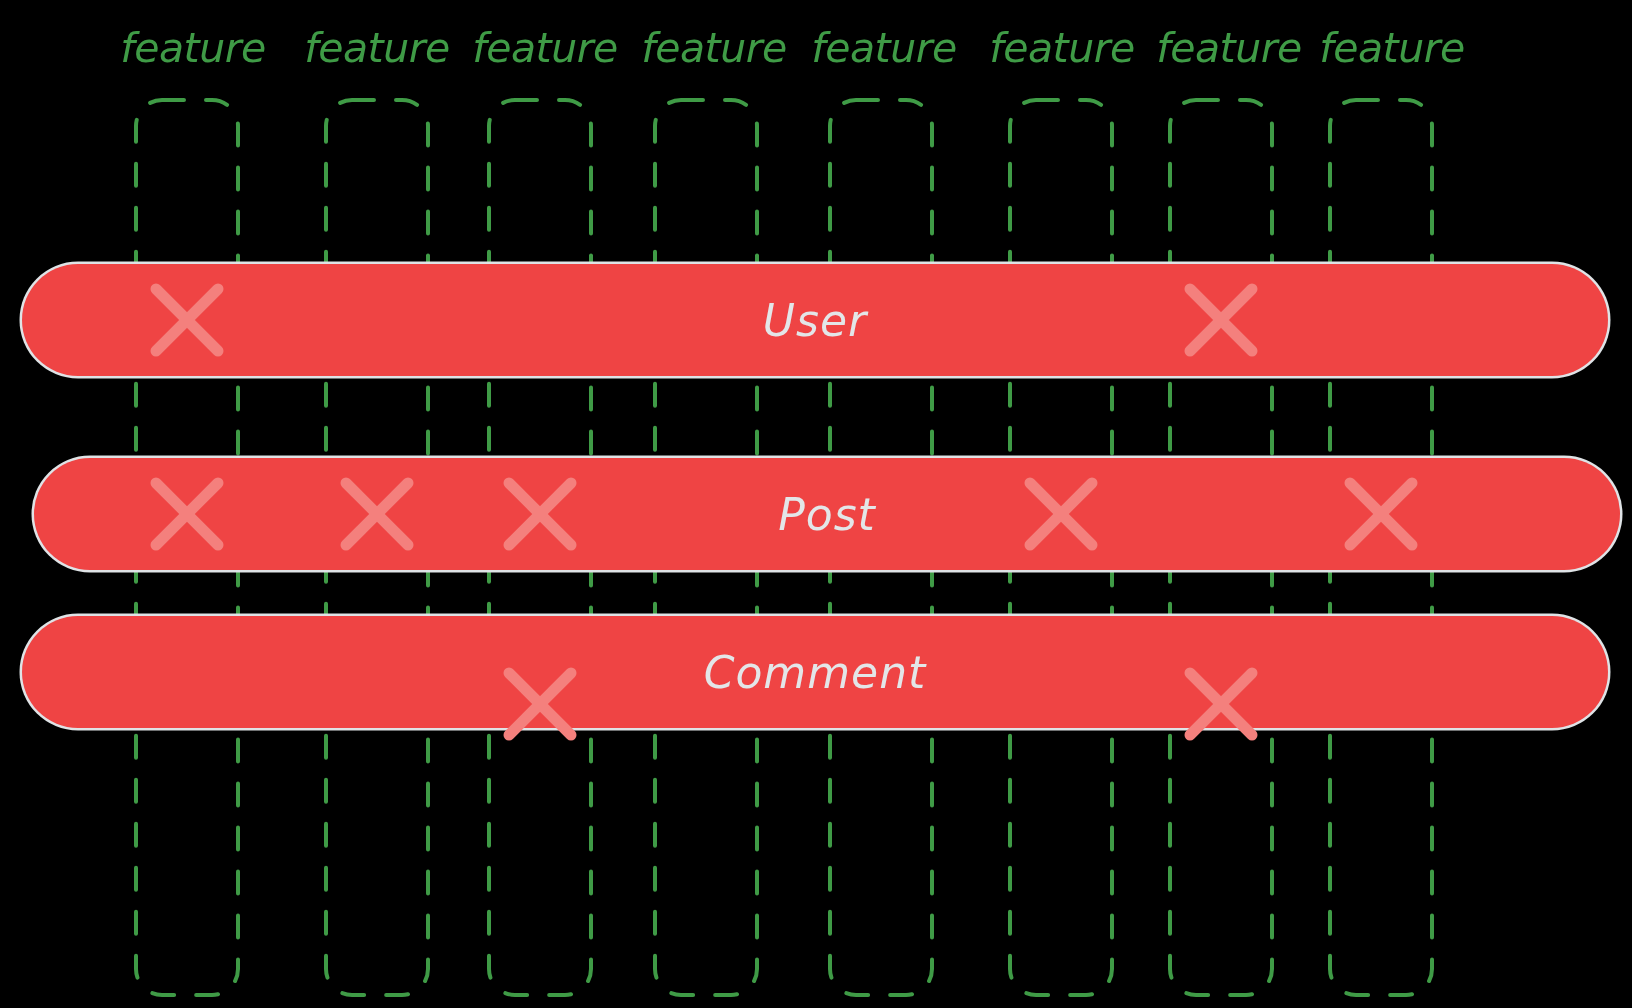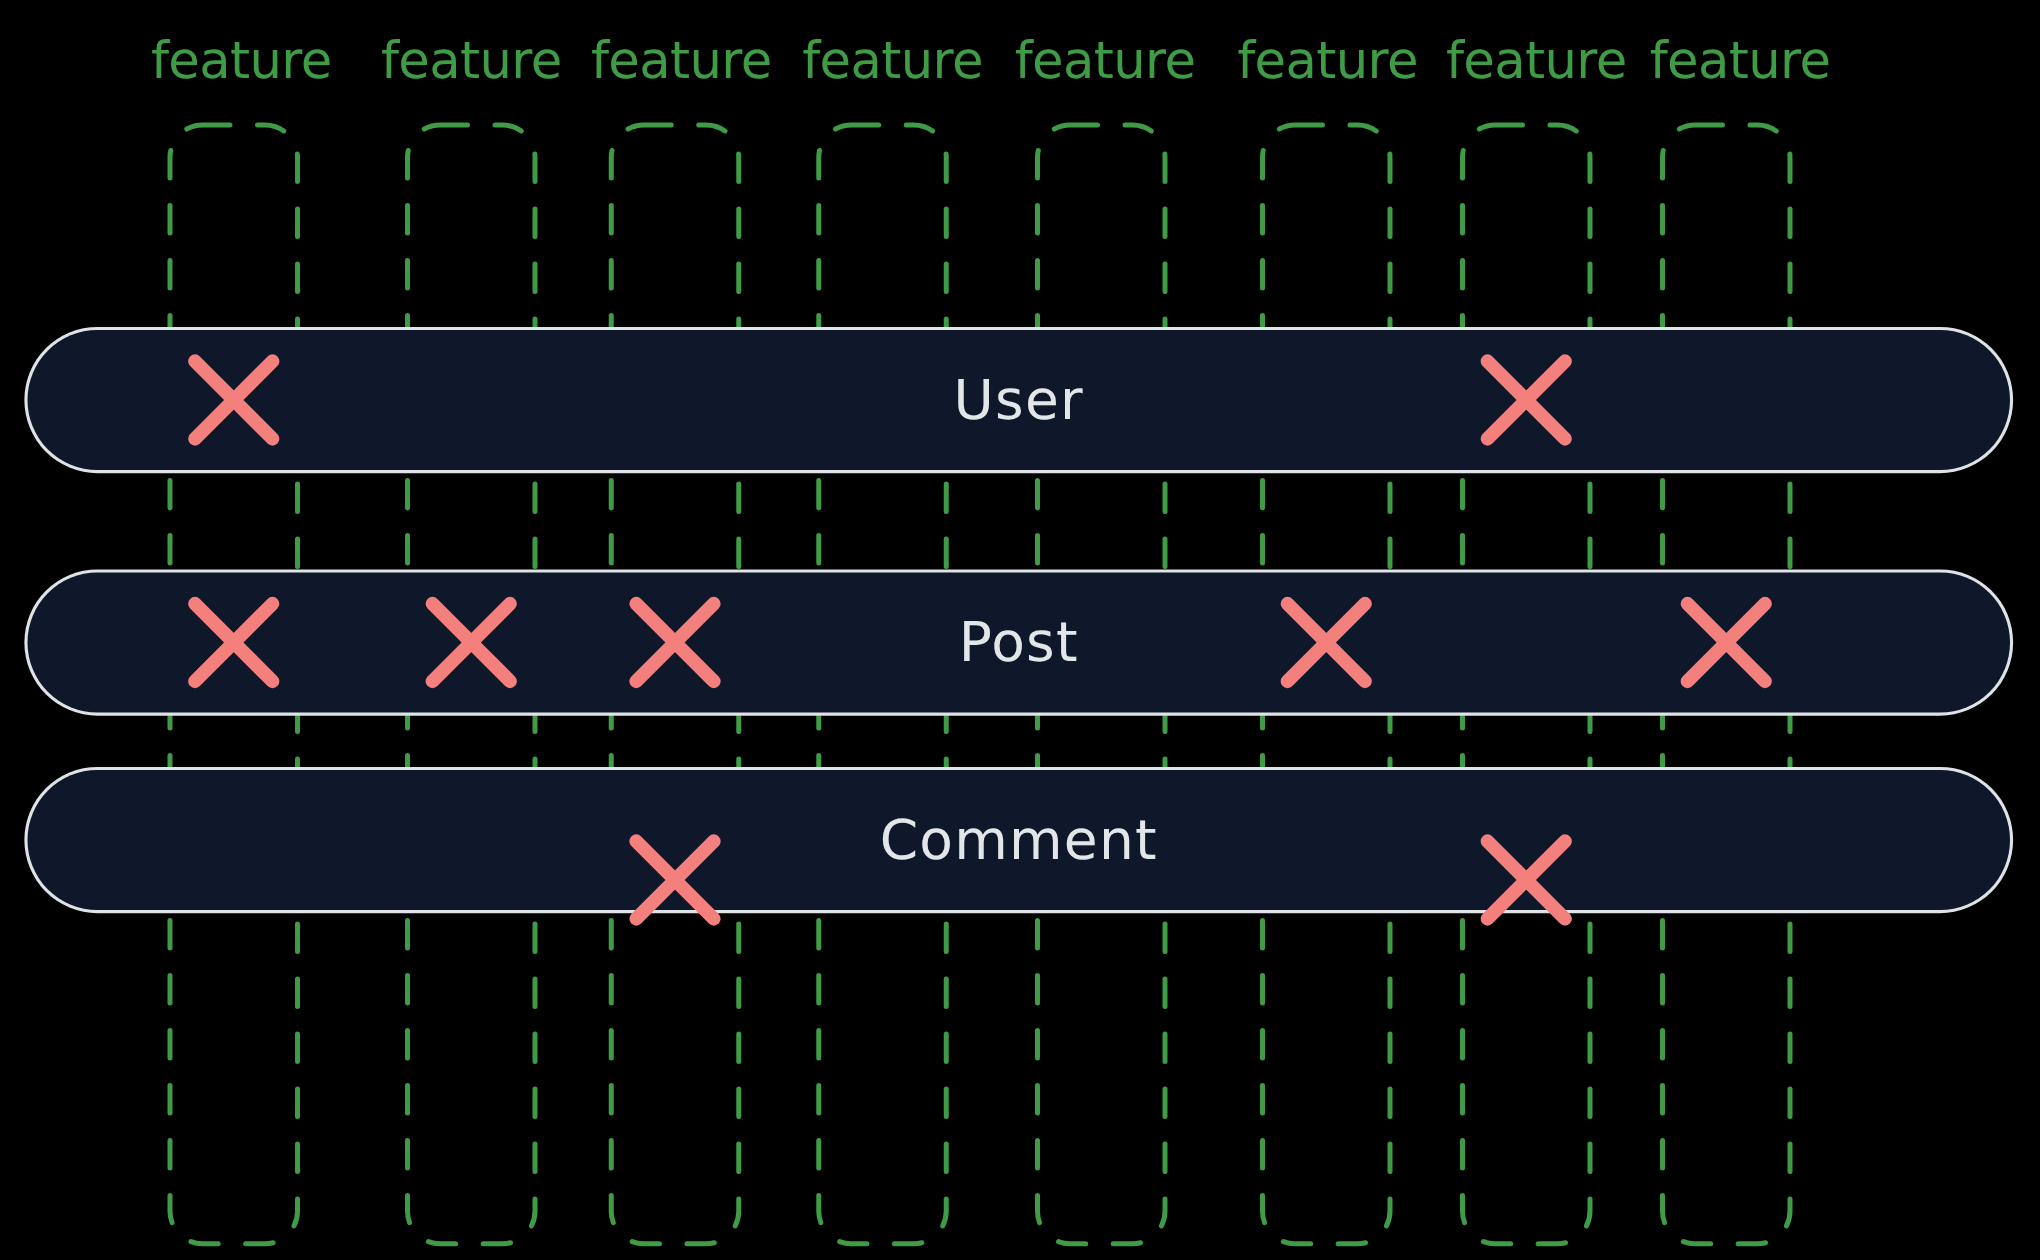--- a/index.html
+++ b/index.html
@@ -1,35 +1,35 @@
 <!DOCTYPE html>
 <html><head>
 <meta charset="utf-8">
 <style>
   html,body{margin:0;padding:0;background:#000;}
   body{width:1632px;height:1008px;overflow:hidden;
        font-family:"DejaVu Sans", sans-serif;}
-  #stage{position:relative;width:1632px;height:864px;background:#000;}
+  #stage{position:relative;width:1632px;height:864px;background:#000;font-style:italic;}
   #stage svg.layer{position:absolute;left:0;top:0;width:1632px;height:1008px;}
 
   .feature-label{
     position:absolute;
     color:#3f9b46;
     font-family:"DejaVu Sans", sans-serif;
     font-size:41px;
     font-weight:400;
     letter-spacing:-0.5px;
     white-space:nowrap;
     transform:translateX(-50%);
     text-align:center;
   }
 
   .entity-bar{
     position:absolute;
-    background:#0f172a;
+    background:#ef4444;
     border-radius:58px;
     box-shadow:0 0 0 2.5px #dfe3e6;
     display:flex;
     align-items:center;
     justify-content:center;
   }
   .entity-label{
     color:#e3e6e8;
     font-family:"DejaVu Sans", sans-serif;
     font-size:44px;
@@ -64,21 +64,21 @@
       <div class="feature-label" style="left: 884px; top: 24px;">feature</div>
       <div class="feature-label" style="left: 1062px; top: 24px;">feature</div>
       <div class="feature-label" style="left: 1229px; top: 24px;">feature</div>
       <div class="feature-label" style="left: 1392px; top: 24px;">feature</div>
     </div>
 
   <div id="bars-host">
       <div class="entity-bar" style="left: 22px; top: 264px; width: 1586px; height: 112px;">
         <span class="entity-label">User</span>
       </div>
-      <div class="entity-bar" style="left: 22px; top: 458px; width: 1586px; height: 112px;">
+      <div class="entity-bar" style="left: 34px; top: 458px; width: 1586px; height: 112px;">
         <span class="entity-label">Post</span>
       </div>
       <div class="entity-bar" style="left: 22px; top: 616px; width: 1586px; height: 112px;">
         <span class="entity-label">Comment</span>
       </div>
     </div>
 
   <svg class="layer" viewBox="0 0 1632 1008" xmlns="http://www.w3.org/2000/svg" id="marks-svg" style="z-index:40;pointer-events:none;">
       <g>
         <line x1="156" y1="289" x2="218" y2="351" stroke="#f4807d" stroke-width="11" stroke-linecap="round"></line>

